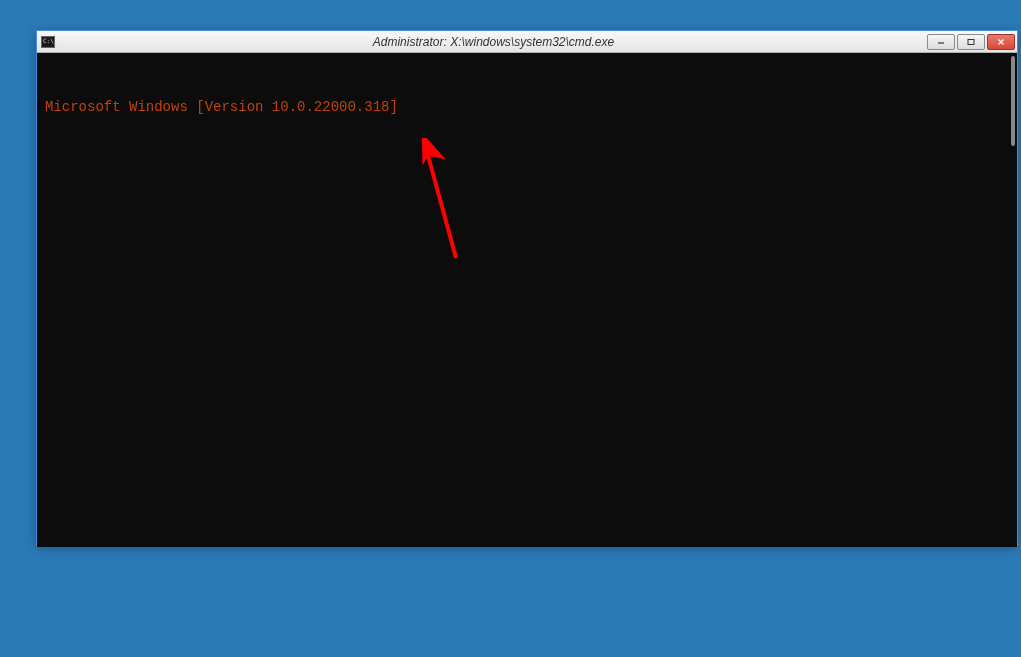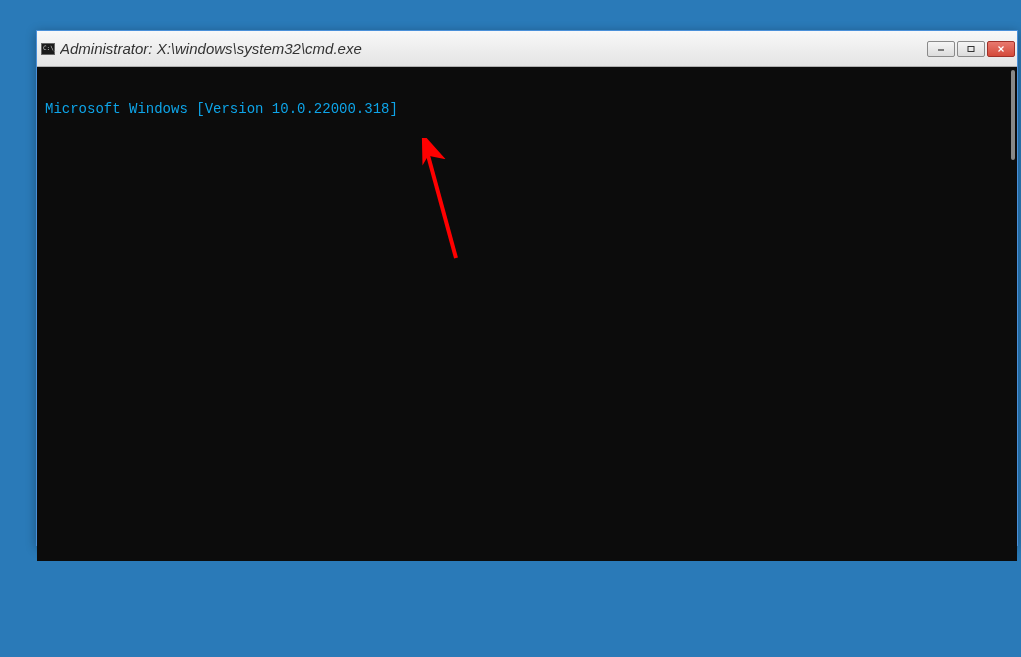--- a/index.html
+++ b/index.html
@@ -19,28 +19,29 @@
       position: absolute;
       left: 36px;
       top: 30px;
       width: 982px;
       height: 516px;
       background: #0c0c0c;
       border: 1px solid #4a90d9;
       box-shadow: 0 2px 10px rgba(0,0,0,0.3);
     }
     .titlebar {
-      height: 36px;
+      height: 22px;
       background: linear-gradient(to bottom, #f8f8f8, #e4e4e4);
       border-bottom: 1px solid #b0b0b0;
       display: flex;
       align-items: center;
       padding: 0 2px 0 4px;
-      font-size: 15px;
+      font-size: 12px;
       color: #333;
+      text-align: center;
     }
     .titlebar-icon {
       width: 14px;
       height: 12px;
       background: #1a1a1a;
       border: 1px solid #666;
       margin-right: 5px;
       position: relative;
       flex-shrink: 0;
     }
@@ -85,25 +86,25 @@
     }
     .win-btn svg {
       width: 10px;
       height: 8px;
     }
     .terminal-body {
       position: relative;
       width: 100%;
       height: calc(100% - 20px);
       background: #0c0c0c;
-      padding: 2px 8px;
+      padding: 14px 8px;
       font-family: Consolas, "Courier New", monospace;
       font-size: 14px;
       line-height: 16px;
-      color: #0ea5e9;
+      color: #c2410c;
       white-space: pre;
       overflow: hidden;
     }
     .terminal-line {
       white-space: pre;
     }
     .scrollbar-vert {
       position: absolute;
       right: 2px;
       top: 3px;

